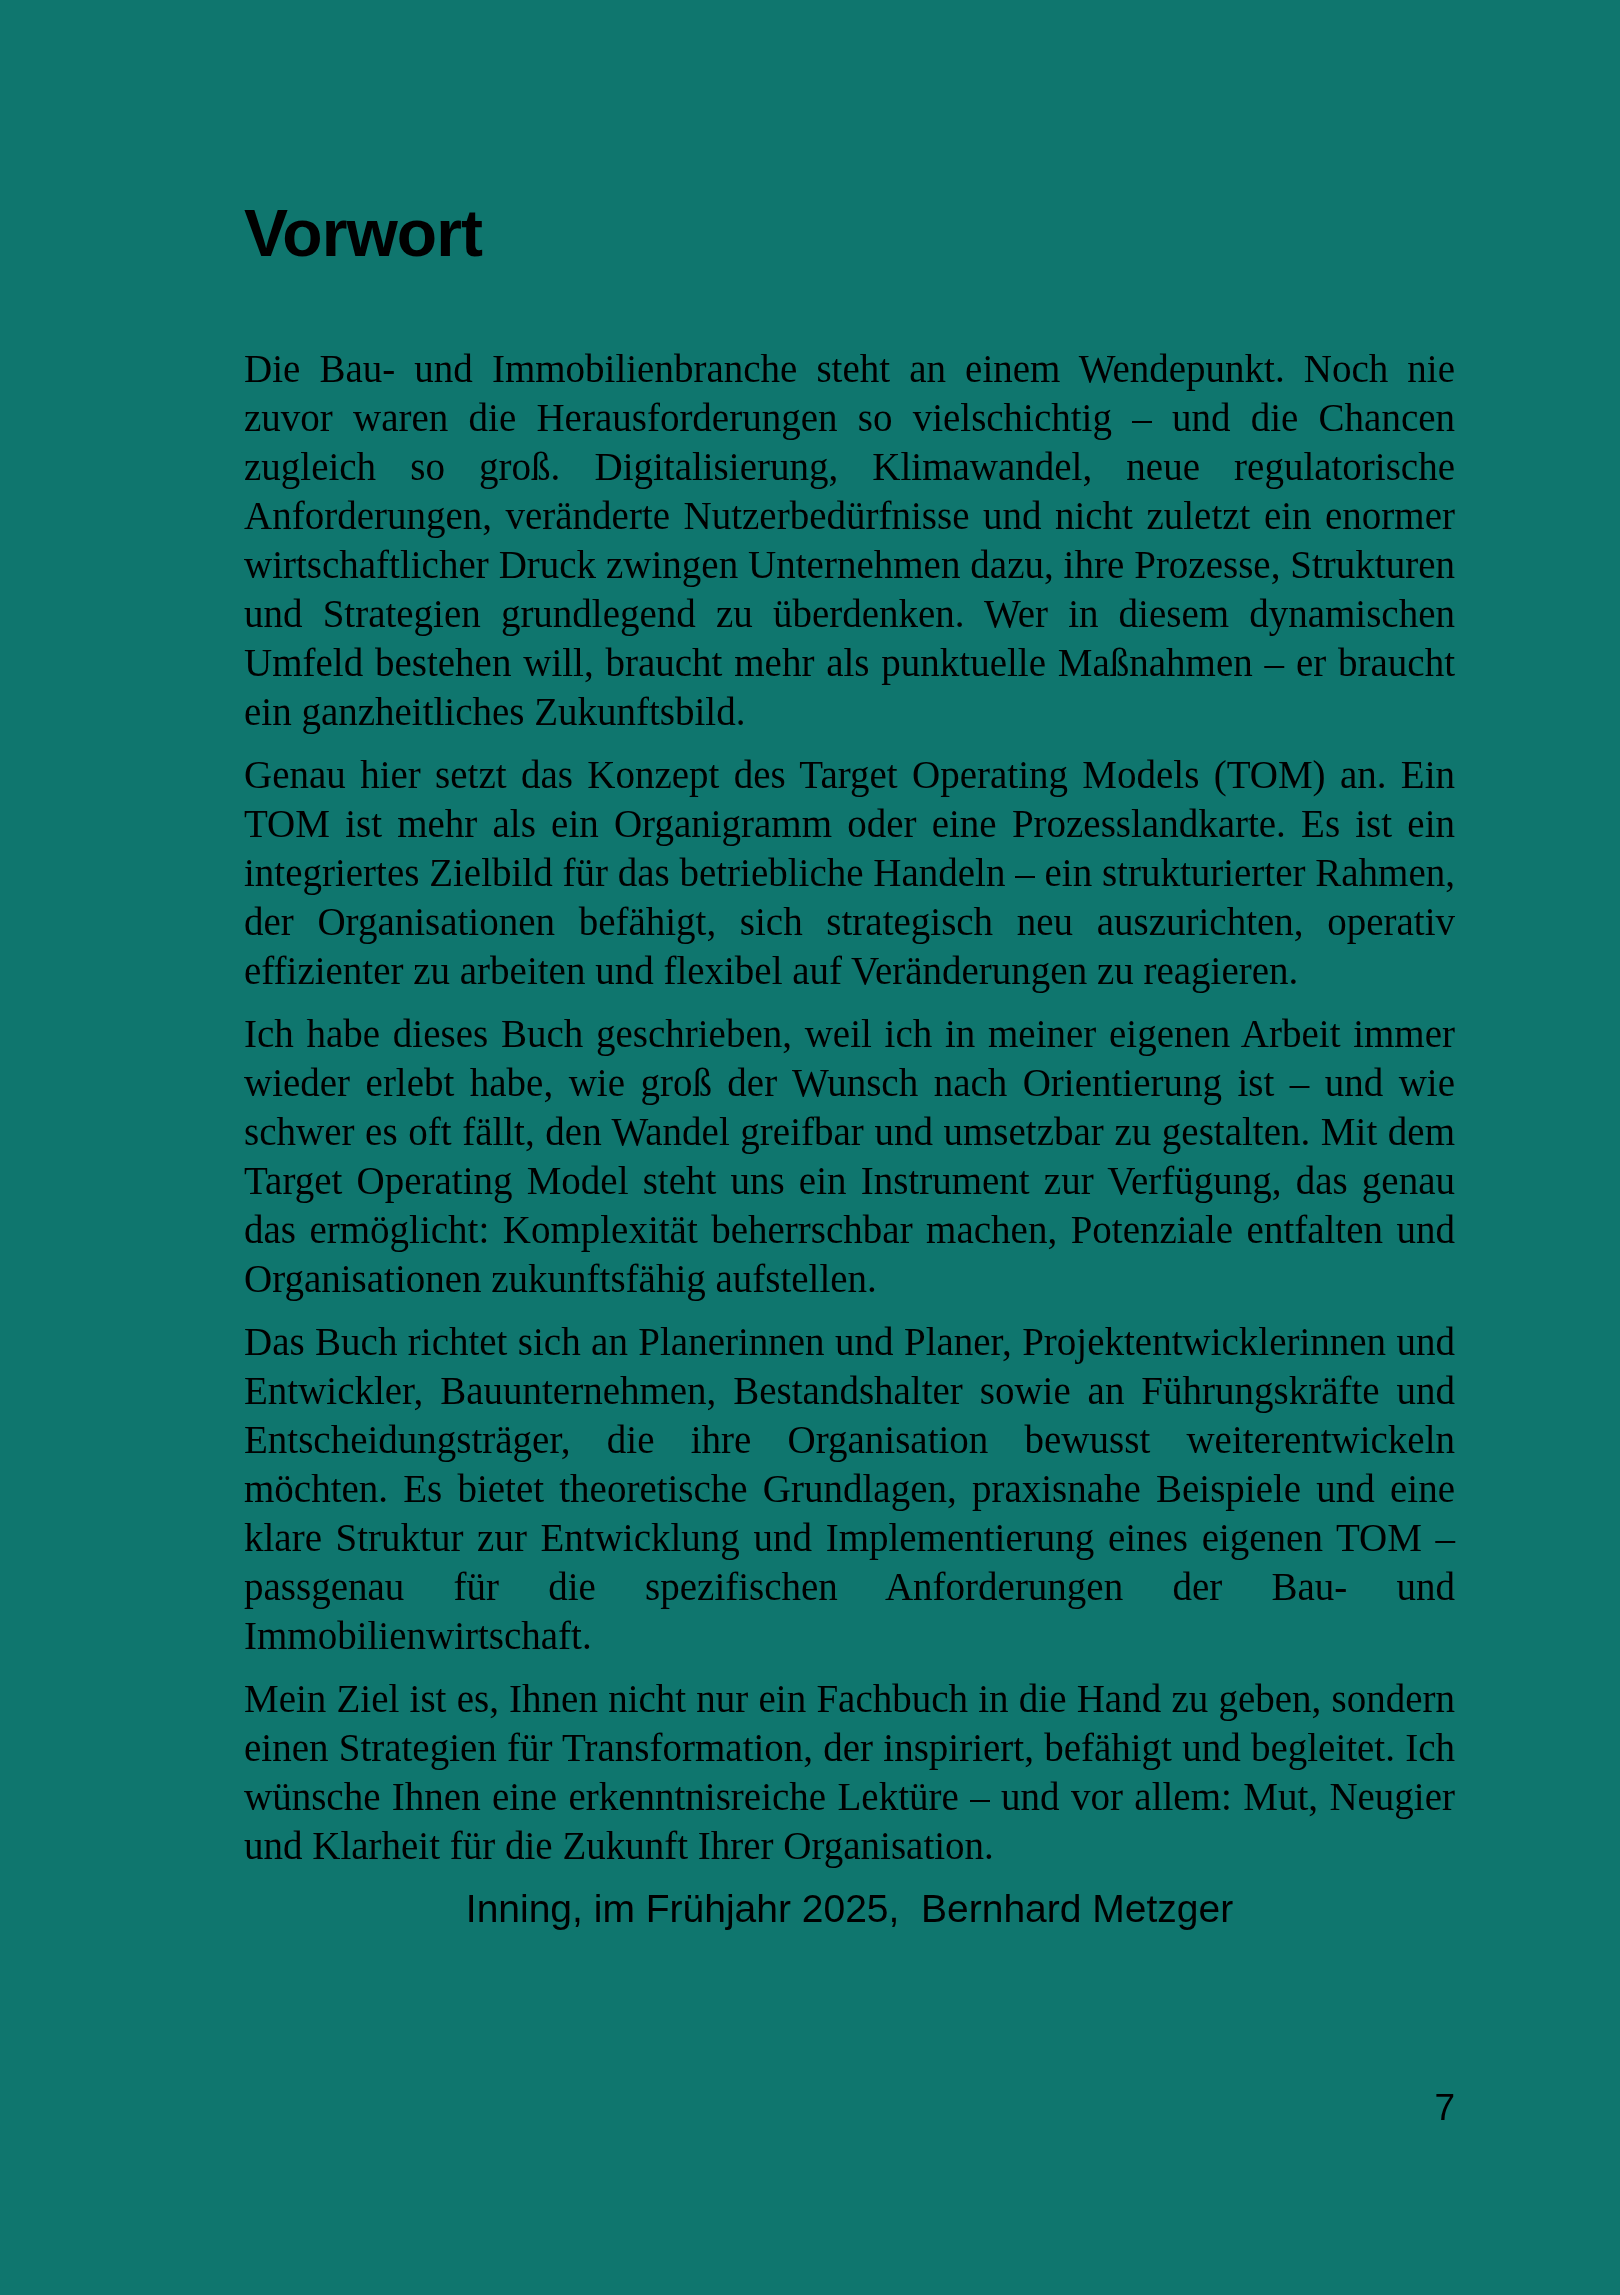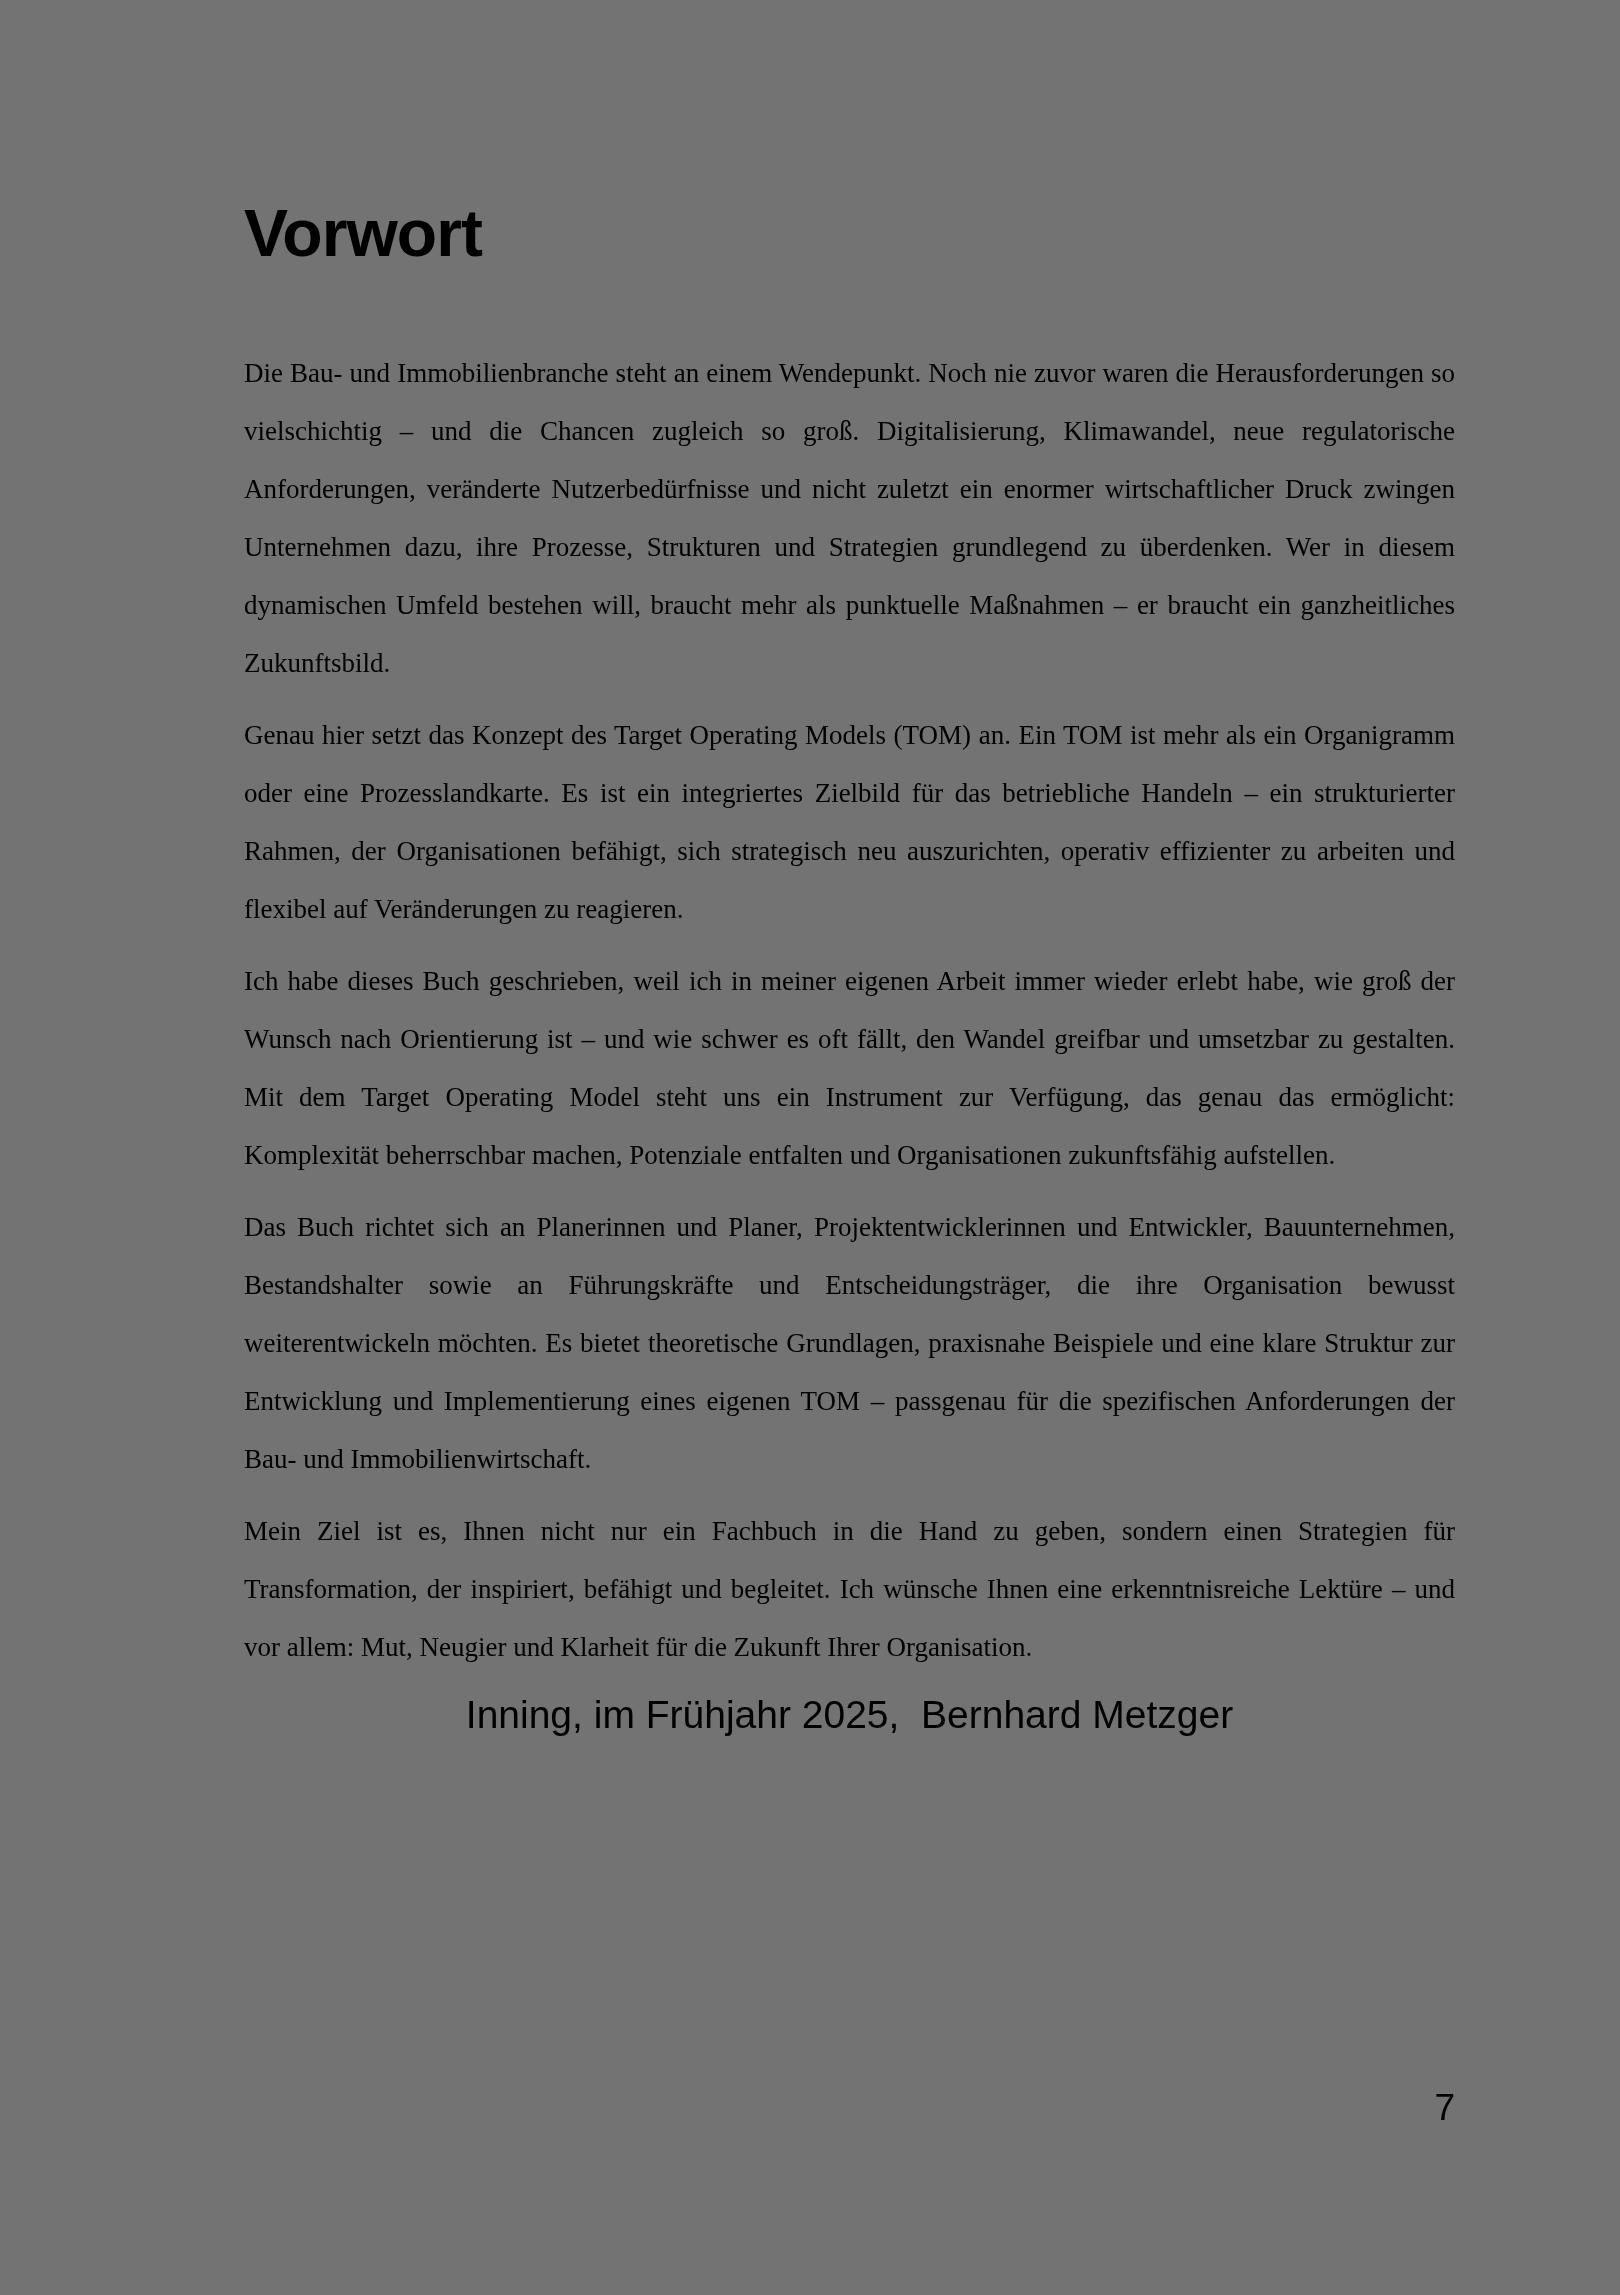--- a/index.html
+++ b/index.html
@@ -5,43 +5,43 @@
   * { margin: 0; padding: 0; box-sizing: border-box; }
   html, body {
     width: 1620px;
     height: 2295px;
     background: #ffffff;
   }
   .page {
     position: relative;
     width: 1620px;
     height: 2295px;
-    background: #737373;
+    background: #0f766e;
     color: #000000;
     overflow: hidden;
   }
   .content {
     position: absolute;
     left: 244px;
     top: 200px;
     width: 1211px;
   }
   .title {
     font-family: "Liberation Sans", sans-serif;
     font-weight: 700;
     font-size: 66px;
     line-height: 1;
     letter-spacing: -0.9px;
     color: #000000;
     margin-bottom: 78px;
   }
   .body-text p {
     font-family: "Liberation Serif", "DejaVu Serif", serif;
-    font-size: 27px;
-    line-height: 58px;
+    font-size: 39px;
+    line-height: 49px;
     text-align: justify;
     text-justify: inter-word;
     margin-bottom: 14px;
     color: #000000;
   }
   .body-text b {
     font-weight: 400;
   }
   .signature {
     font-family: Liberation Sans, sans-serif;

